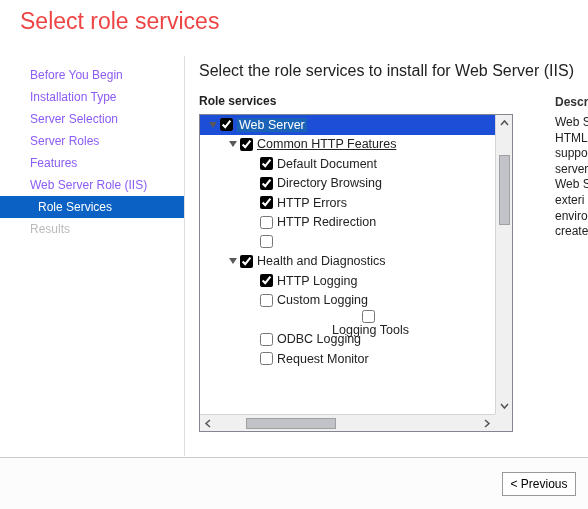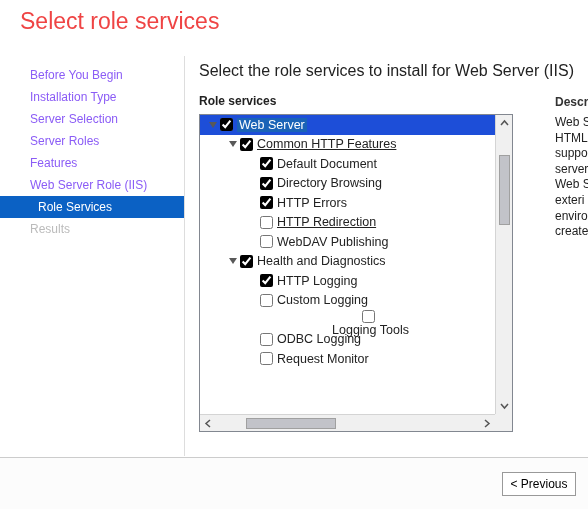--- a/index.html
+++ b/index.html
@@ -239,29 +239,28 @@
             <div class="tnode" style="padding-left: 46px;">
               <span class="toggle"></span>
               <input type="checkbox" class="cb" checked="" style="">
               <span class="lbl">Directory Browsing</span>
             </div>
             <div class="tnode" style="padding-left: 46px;">
               <span class="toggle"></span>
               <input type="checkbox" class="cb" checked="" style="">
               <span class="lbl">HTTP Errors</span>
             </div>
-            <div class="tnode" style="padding-left: 46px; text-decoration: underline;">
+            <div class="tnode" style="padding-left: 46px;">
               <span class="toggle"></span>
               <input type="checkbox" class="cb" style="">
               <span class="lbl">HTTP Redirection</span>
             </div>
             <div class="tnode" style="padding-left: 46px;">
               <span class="toggle"></span>
               <input type="checkbox" class="cb" style="">
-              <span class="lbl">WebDAV Publishing</span>
             </div>
             <div class="tnode" style="padding-left: 26px;">
               <span class="toggle">
                 <svg width="10" height="10">
                   <polygon points="1,2 9,2 5,8" fill="#595959"></polygon>
                 </svg>
               </span>
               <input type="checkbox" class="cb" checked="" style="">
               <span class="lbl">Health and Diagnostics</span>
             </div>

